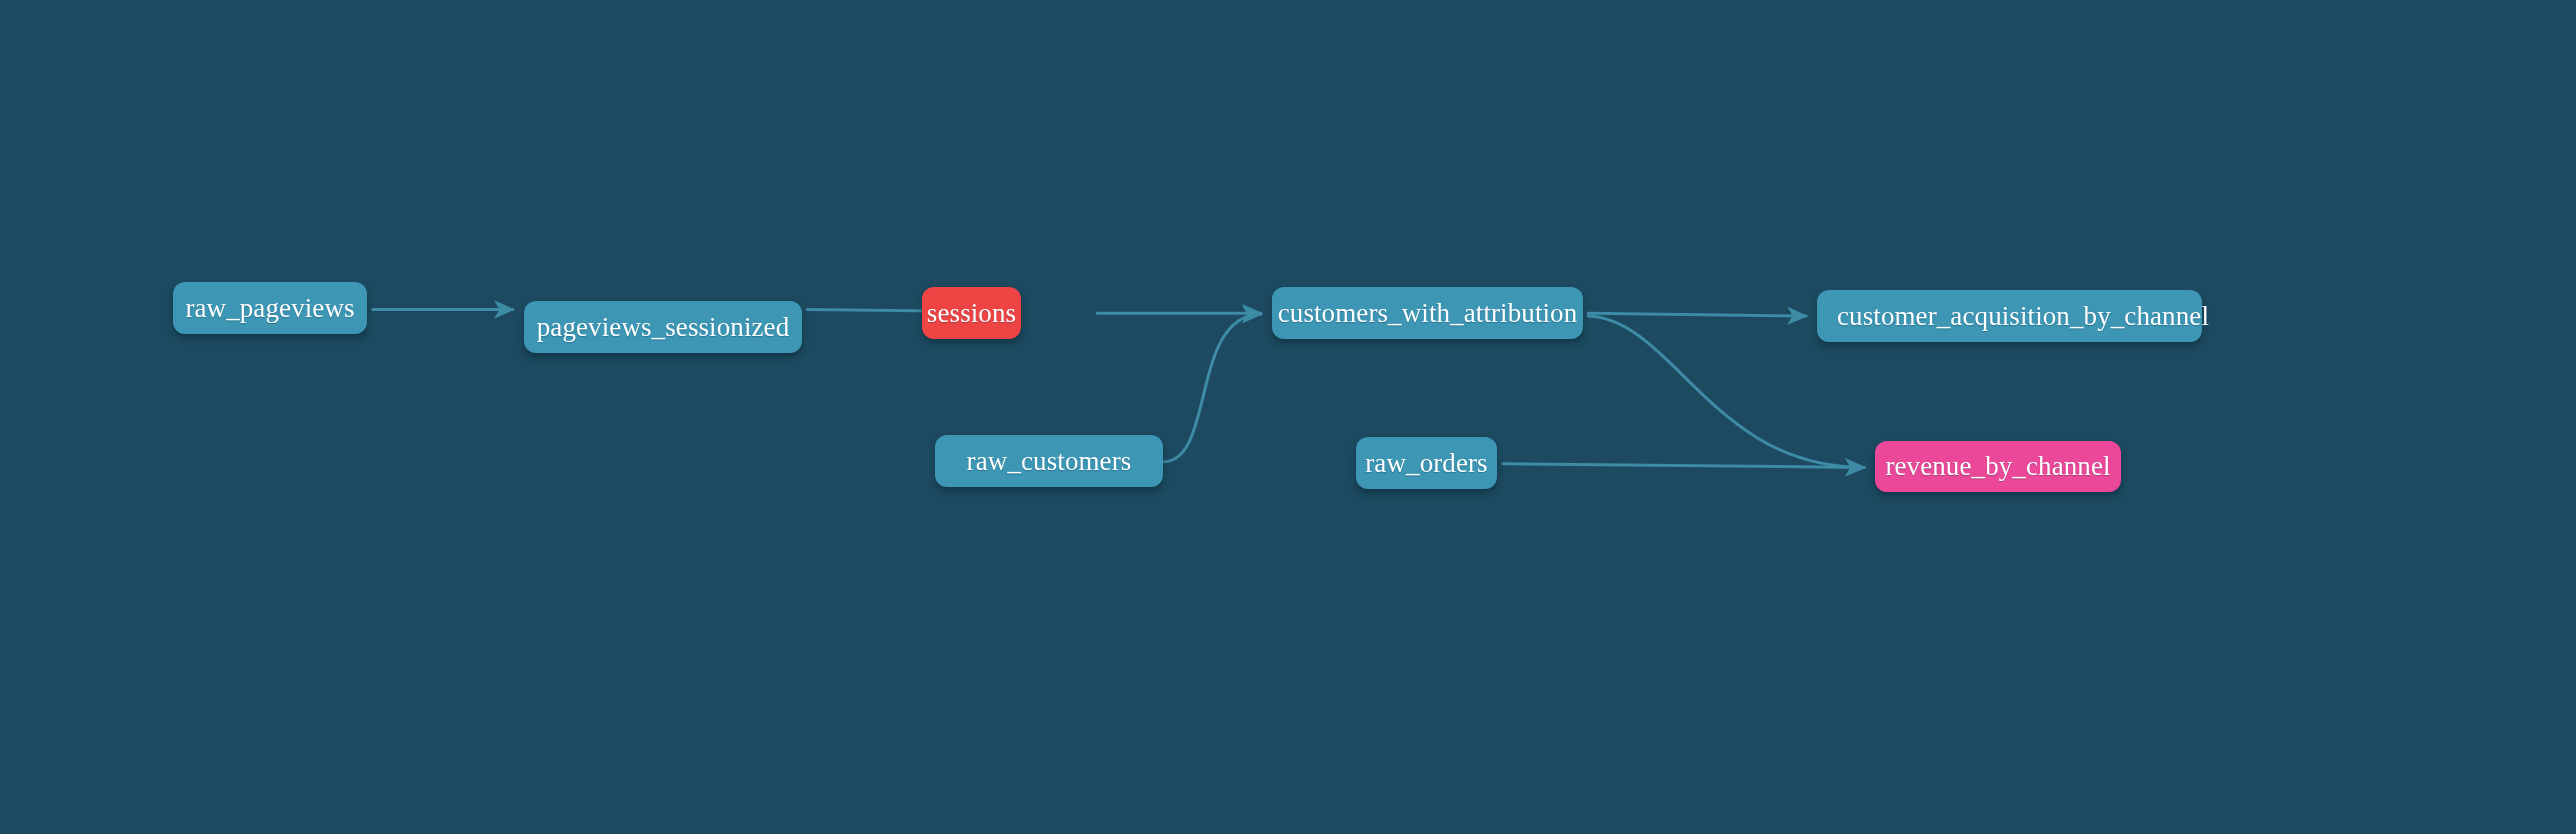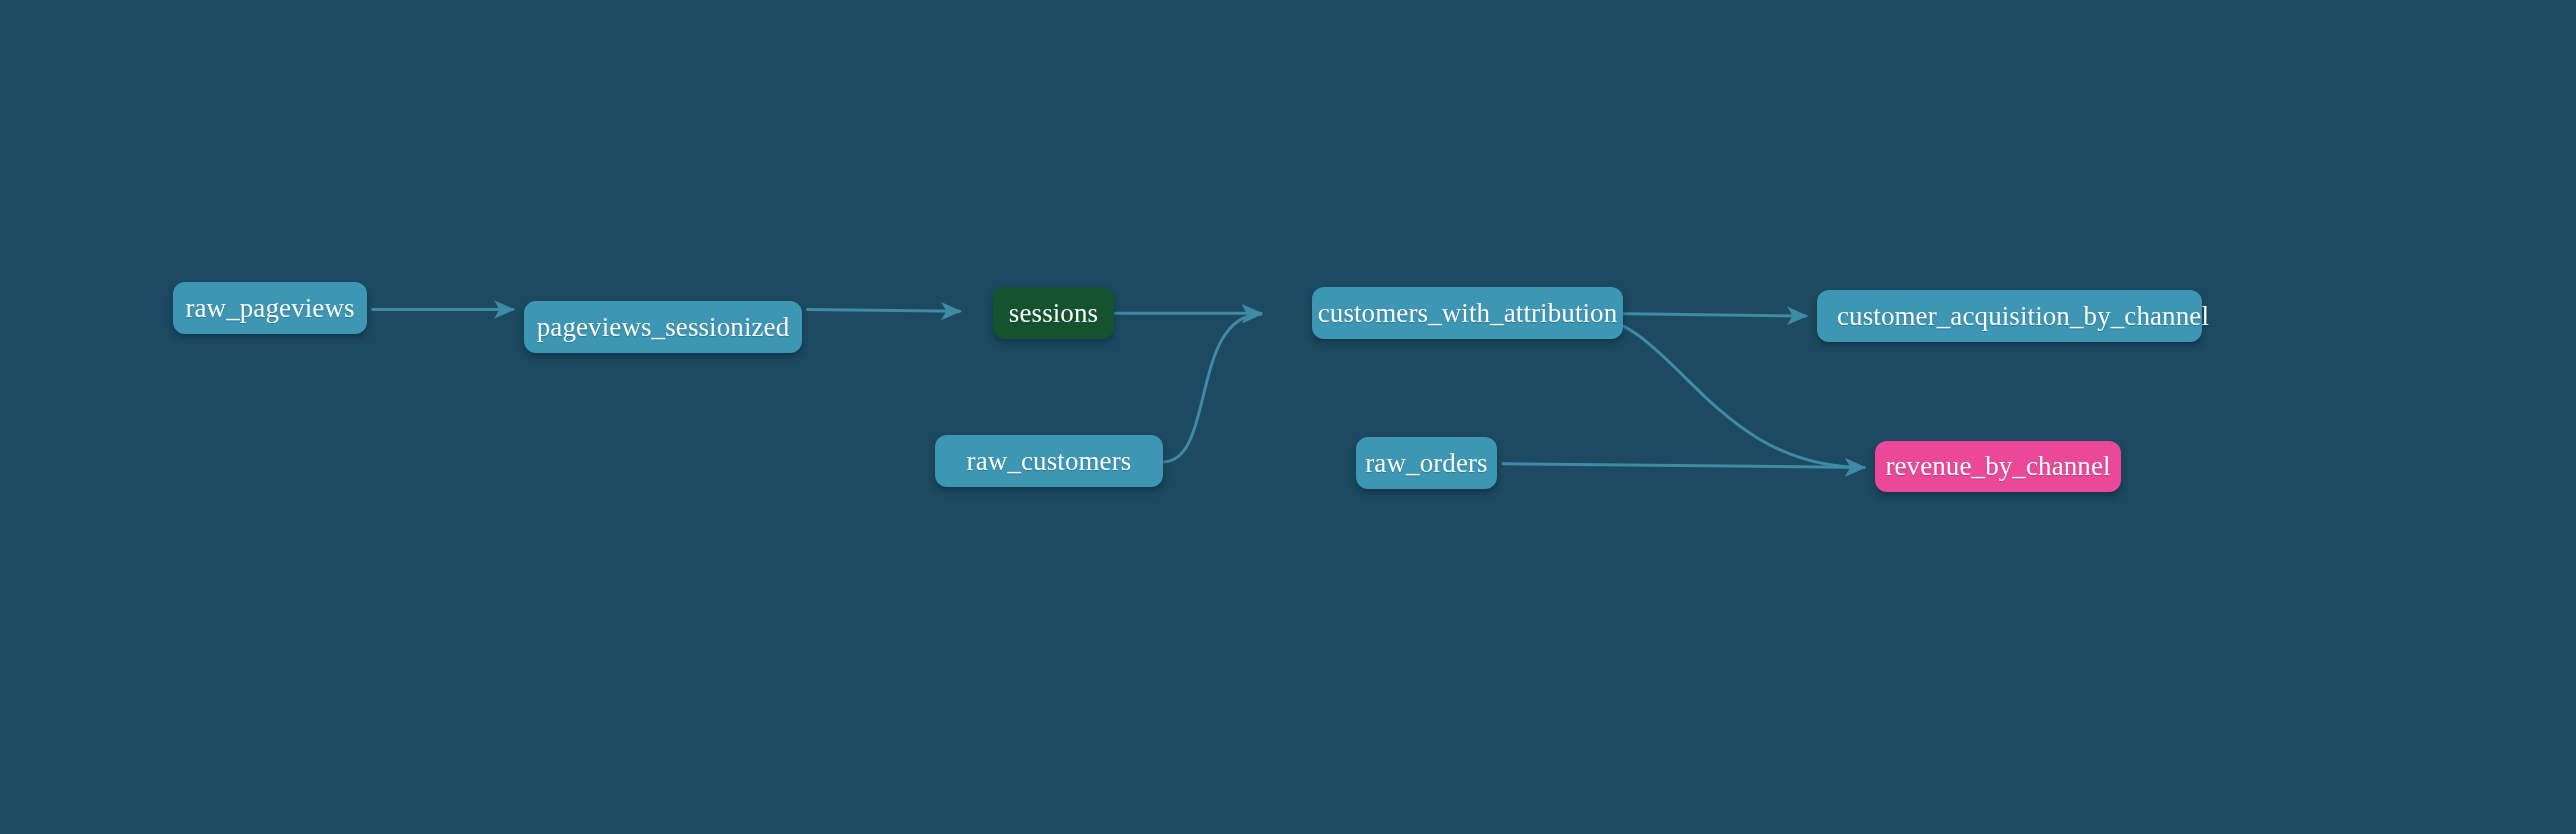--- a/index.html
+++ b/index.html
@@ -78,24 +78,24 @@
       </g>
   </svg>
 
   <div id="nodes-group">
       <div class="node" style="left: 173px; top: 282px; width: 194px; height: 52px; background: rgb(60, 150, 180); color: rgb(255, 255, 255);">
         <span>raw_pageviews</span>
       </div>
       <div class="node" style="left: 524px; top: 301px; width: 278px; height: 52px; background: rgb(60, 150, 180); color: rgb(255, 255, 255);">
         <span>pageviews_sessionized</span>
       </div>
-      <div class="node" style="left: 993px; top: 287px; width: 121px; height: 52px; background: #14532d; color: rgb(255, 255, 255);">
+      <div class="node" style="left: 922px; top: 287px; width: 99px; height: 52px; background: #ef4444; color: rgb(255, 255, 255);">
         <span>sessions</span>
       </div>
-      <div class="node" style="left: 1272px; top: 287px; width: 311px; height: 52px; background: rgb(60, 150, 180); color: rgb(255, 255, 255); margin-left: 40px;">
+      <div class="node" style="left: 1272px; top: 287px; width: 311px; height: 52px; background: rgb(60, 150, 180); color: rgb(255, 255, 255);">
         <span>customers_with_attribution</span>
       </div>
       <div class="node" style="left: 1817px; top: 290px; width: 385px; height: 52px; background: rgb(60, 150, 180); color: rgb(255, 255, 255); padding-left: 44px;">
         <span>customer_acquisition_by_channel</span>
       </div>
       <div class="node" style="left: 935px; top: 435px; width: 228px; height: 52px; background: rgb(60, 150, 180); color: rgb(255, 255, 255);">
         <span>raw_customers</span>
       </div>
       <div class="node" style="left: 1356px; top: 437px; width: 141px; height: 52px; background: rgb(60, 150, 180); color: rgb(255, 255, 255);">
         <span>raw_orders</span>

